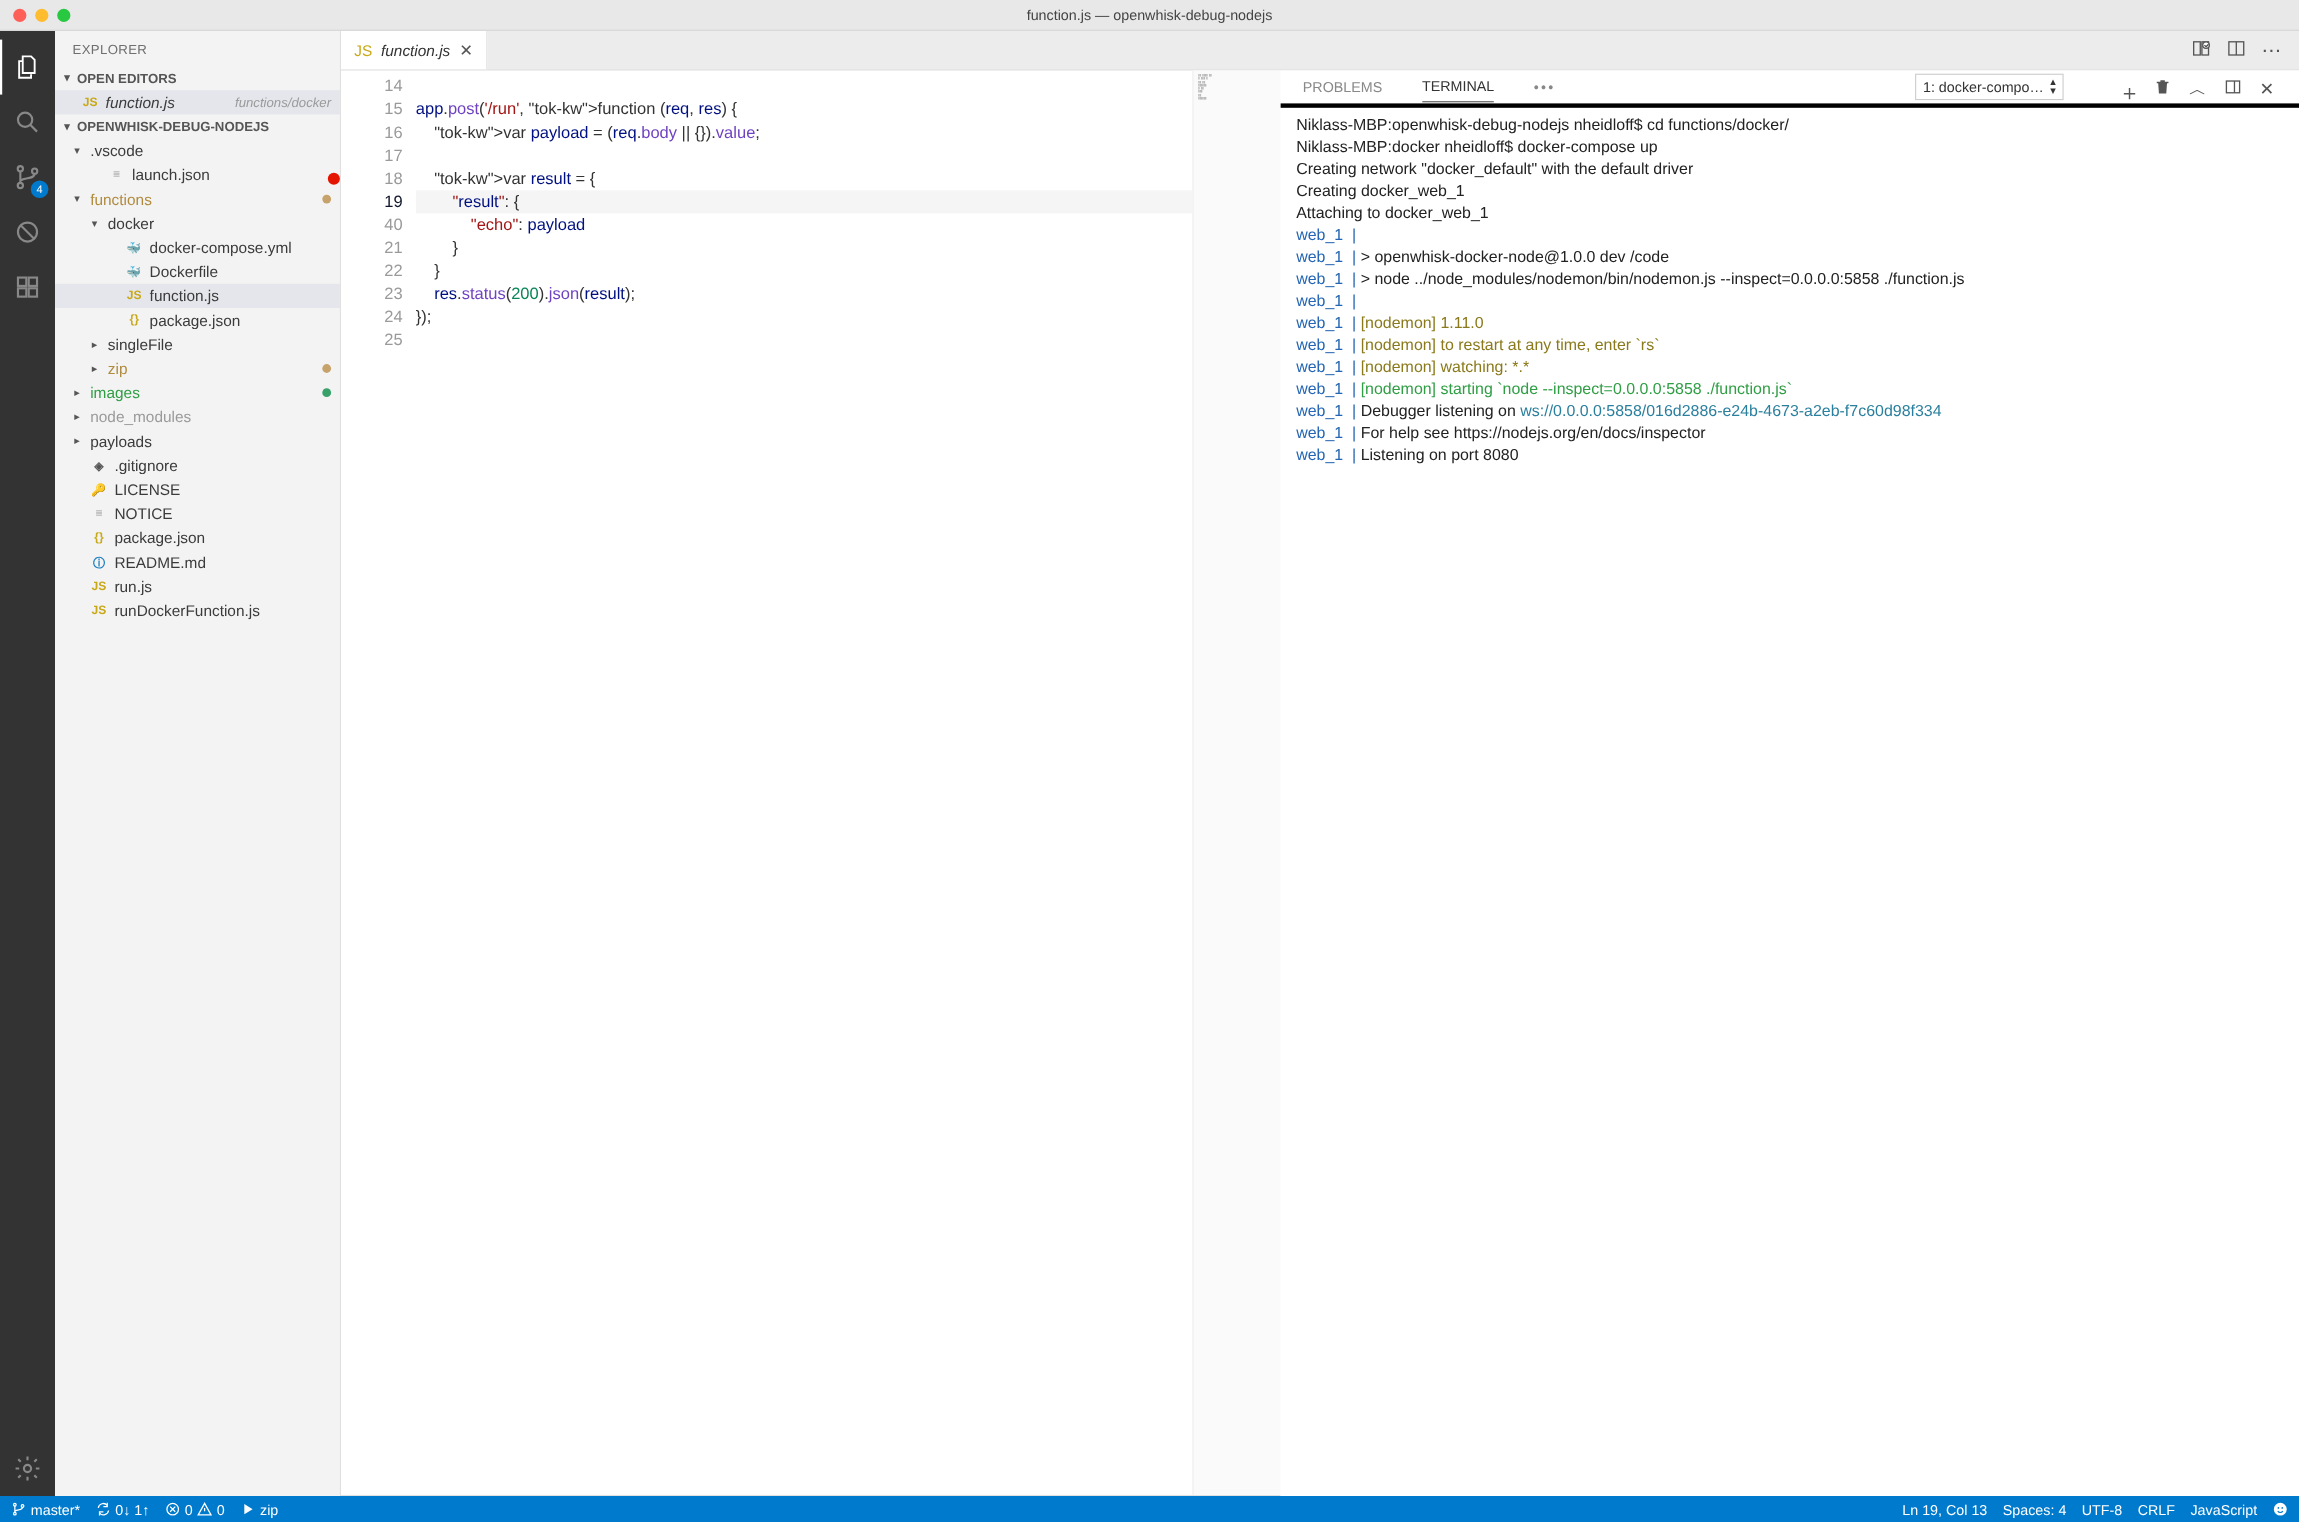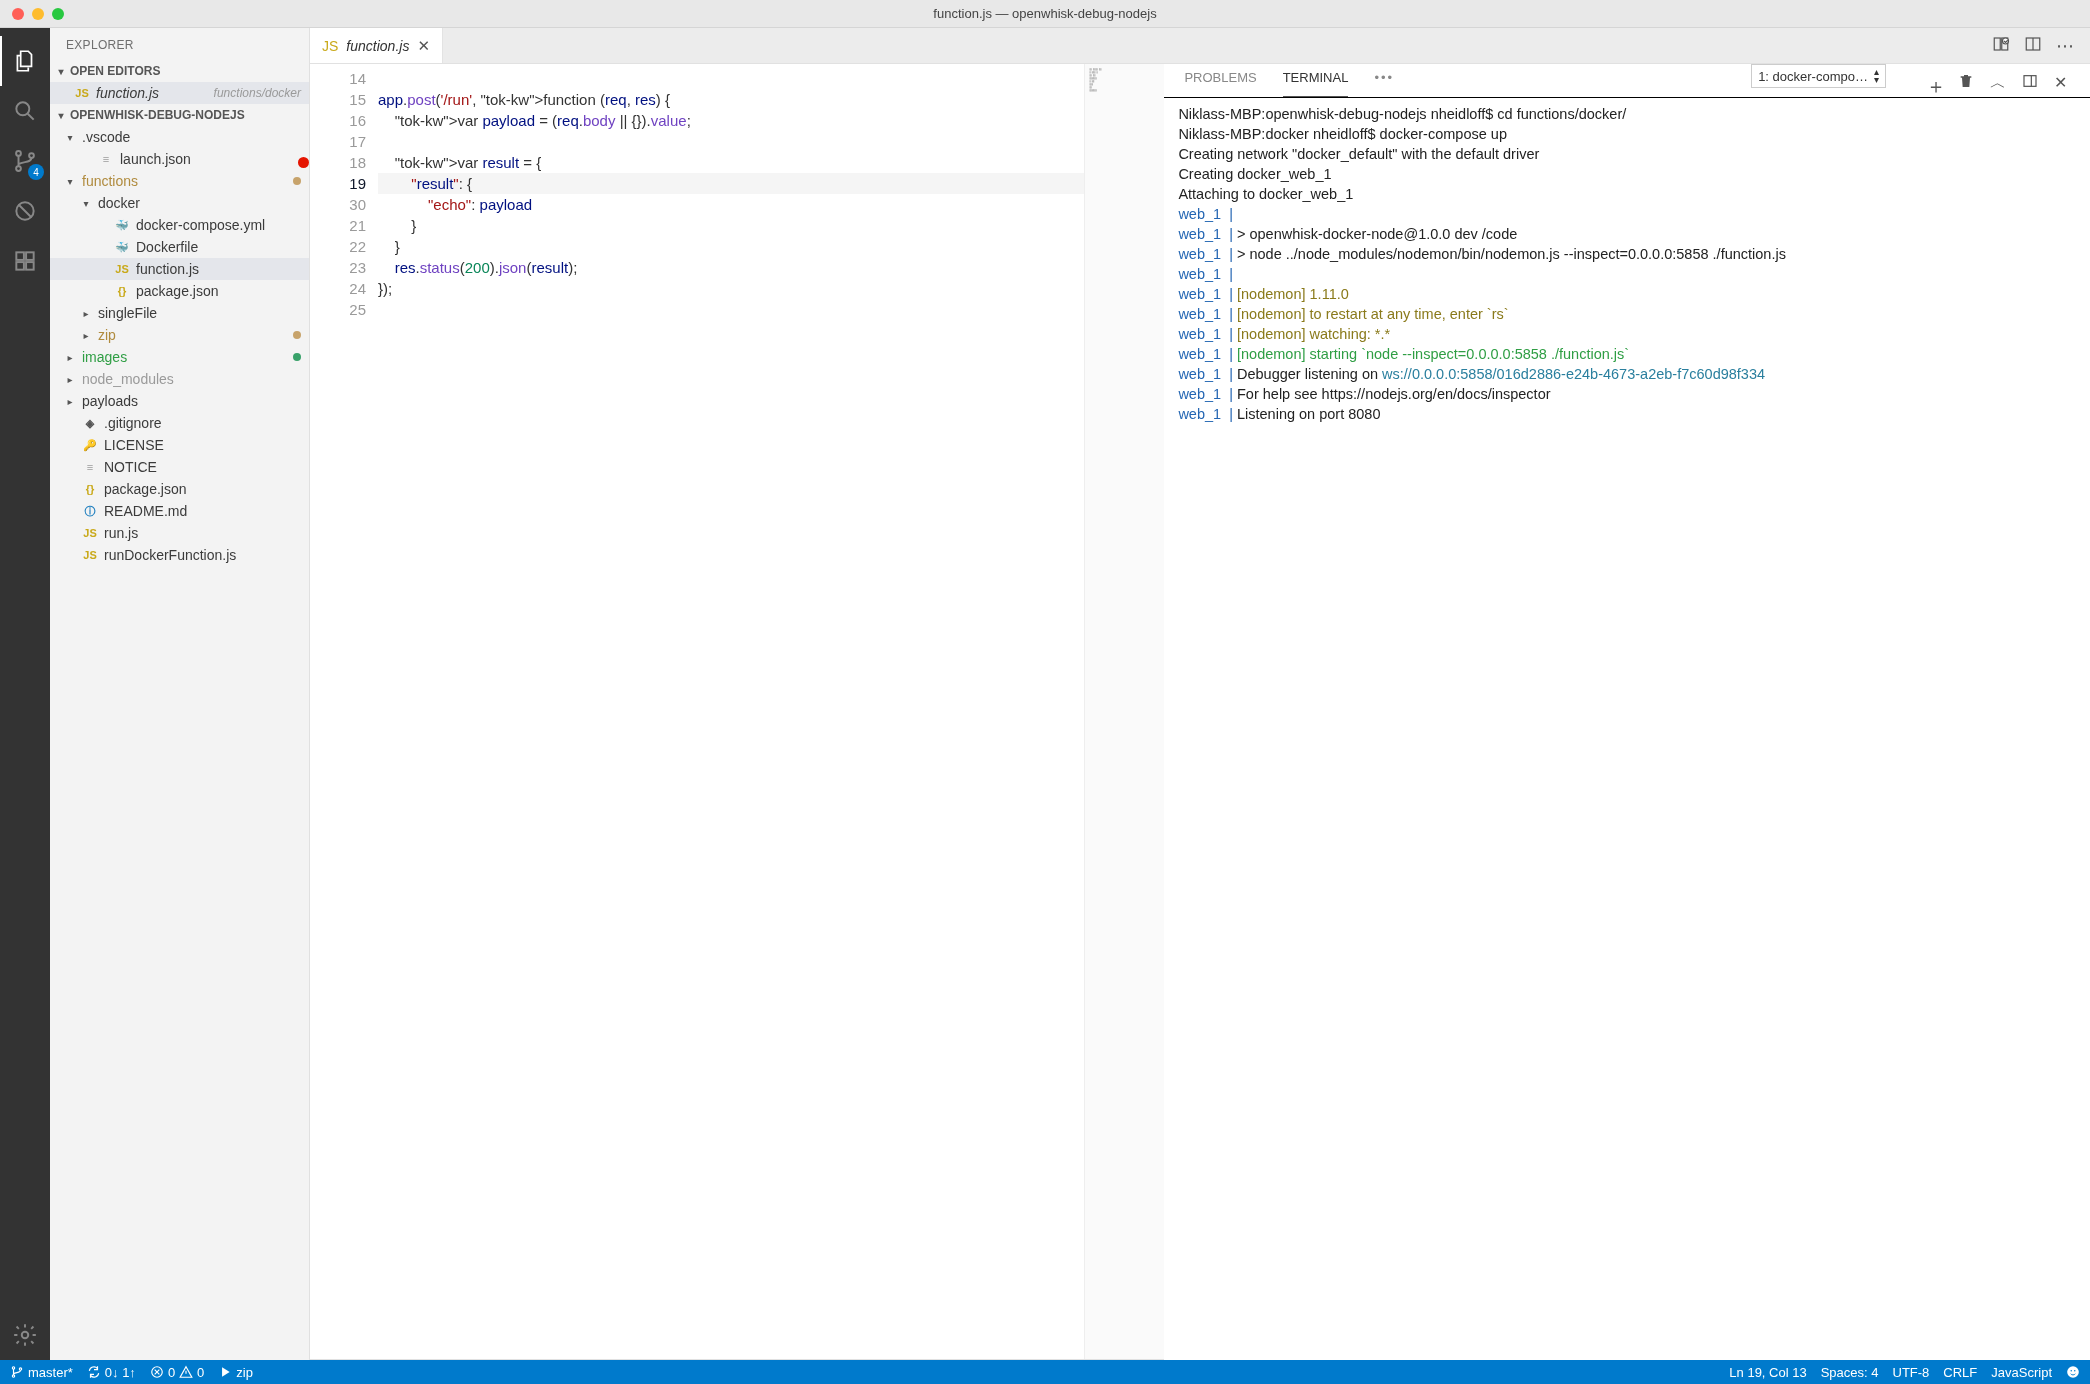--- a/index.html
+++ b/index.html
@@ -71,21 +71,21 @@
   .code .line{height:21px}
   .code .line.hl{background:#f5f5f5}
   .tok-fn{color:#6f42c1}
   .tok-str{color:#a31515}
   .tok-num{color:#098658}
   .tok-var{color:#001080}
   .minimap{width:80px;background:#fafafa;border-left:1px solid #eee;font-size:2px;line-height:3px;padding:4px;color:#bbb;overflow:hidden}
 
   
   .panel{flex:1;display:flex;flex-direction:column;min-height:0;background:#fff}
-  .panel-tabs{height:34px;display:flex;gap:26px;padding:0 20px;border-bottom:1px solid #000000;font-size:13px;color:#888}
+  .panel-tabs{height:34px;display:flex;align-items:center;gap:36px;padding:0 20px;border-bottom:4px solid #000000;font-size:13px;color:#888}
   .panel-tab{cursor:pointer;padding:6px 0}
   .panel-tab.active{color:#333;border-bottom:1px solid #555;font-weight:500}
   .panel-tabs .spacer{flex:1}
   .term-select{display:flex;align-items:center;border:1px solid #ccc;height:24px;padding:0 6px;font-size:13px;color:#333;gap:6px;cursor:pointer}
   .panel-actions{display:flex;align-items:center;gap:16px;color:#555}
   .panel-actions svg,.panel-actions span{width:16px;height:16px}
   .terminal{flex:1;overflow:auto;padding:6px 14px;font-size:14.5px;line-height:20px;color:#222}
   .terminal .t-line{white-space:pre-wrap}
   .t-blue{color:#2466b3}
   .t-olive{color:#8a7a1b}
@@ -303,21 +303,21 @@
     <div class="editor-split">
 
       <div class="code-area">
         <div class="gutter mono" id="gutter">
             <div class="ln">14</div>
             <div class="ln">15</div>
             <div class="ln">16</div>
             <div class="ln">17</div>
             <div class="ln">18<span class="bp"></span></div>
             <div class="ln current">19</div>
-            <div class="ln">30</div>
+            <div class="ln">40</div>
             <div class="ln">21</div>
             <div class="ln">22</div>
             <div class="ln">23</div>
             <div class="ln">24</div>
             <div class="ln">25</div>
           </div>
         <div class="code mono" id="code"><div class="line">&nbsp;</div><div class="line"><span class="tok-var">app</span>.<span class="tok-fn">post</span>(<span class="tok-str">'/run'</span>, <span class="&lt;span">"tok-kw"</span>&gt;function (<span class="tok-var">req</span>, <span class="tok-var">res</span>) {</div><div class="line">    <span class="&lt;span">"tok-kw"</span>&gt;var <span class="tok-var">payload</span> = (<span class="tok-var">req</span>.<span class="tok-fn">body</span> || {}).<span class="tok-fn">value</span>;</div><div class="line">&nbsp;</div><div class="line">    <span class="&lt;span">"tok-kw"</span>&gt;var <span class="tok-var">result</span> = {</div><div class="line hl">        <span class="tok-str">"<span class="tok-var">result</span>"</span>: {</div><div class="line">            <span class="tok-str">"echo"</span>: <span class="tok-var">payload</span></div><div class="line">        }</div><div class="line">    }</div><div class="line">    <span class="tok-var">res</span>.<span class="tok-fn">status</span>(<span class="tok-num">200</span>).<span class="tok-fn">json</span>(<span class="tok-var">result</span>);</div><div class="line">});</div><div class="line">&nbsp;</div></div>
         <div class="minimap mono">██ ████ ██<br>█ ███ █<br>██ ██<br>██████<br>█ ██<br>███<br>██<br>██████</div>
       </div>
 

